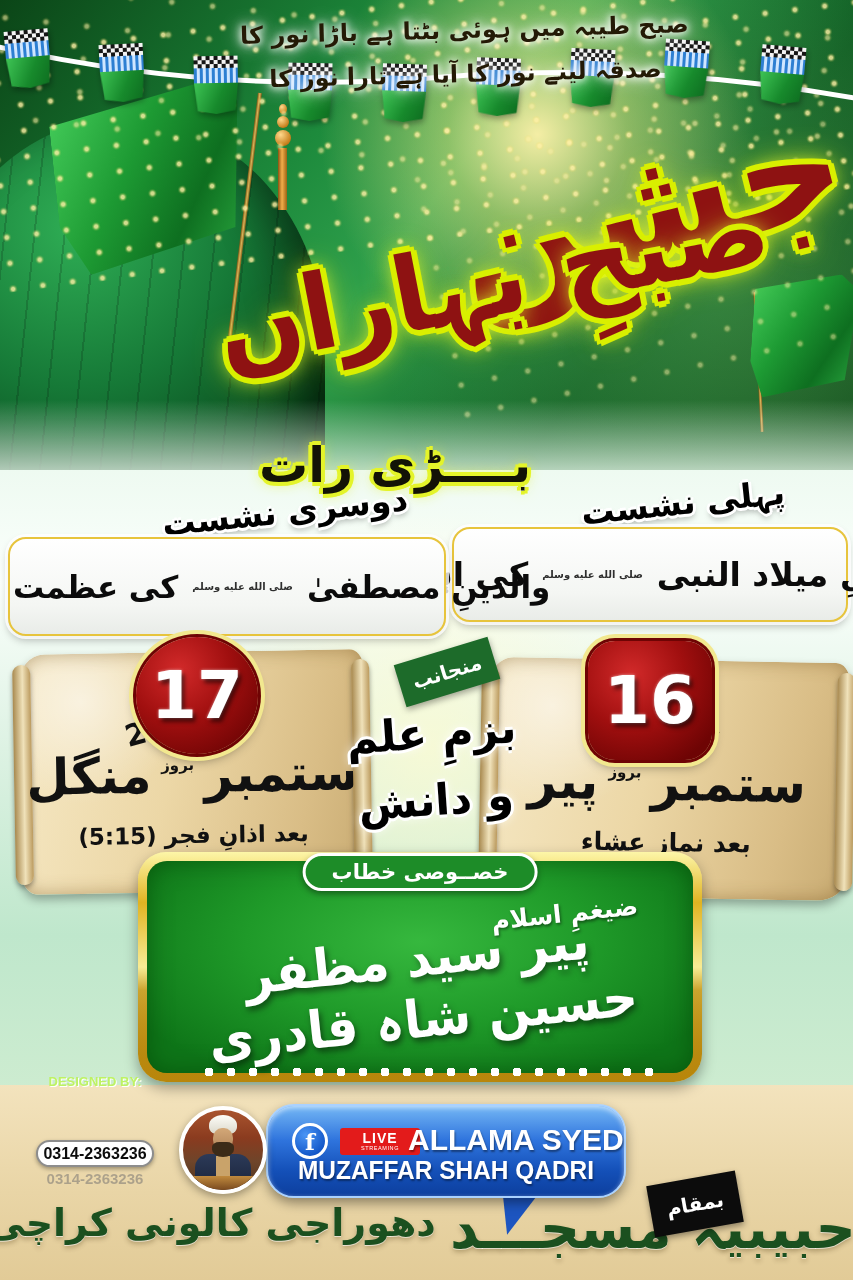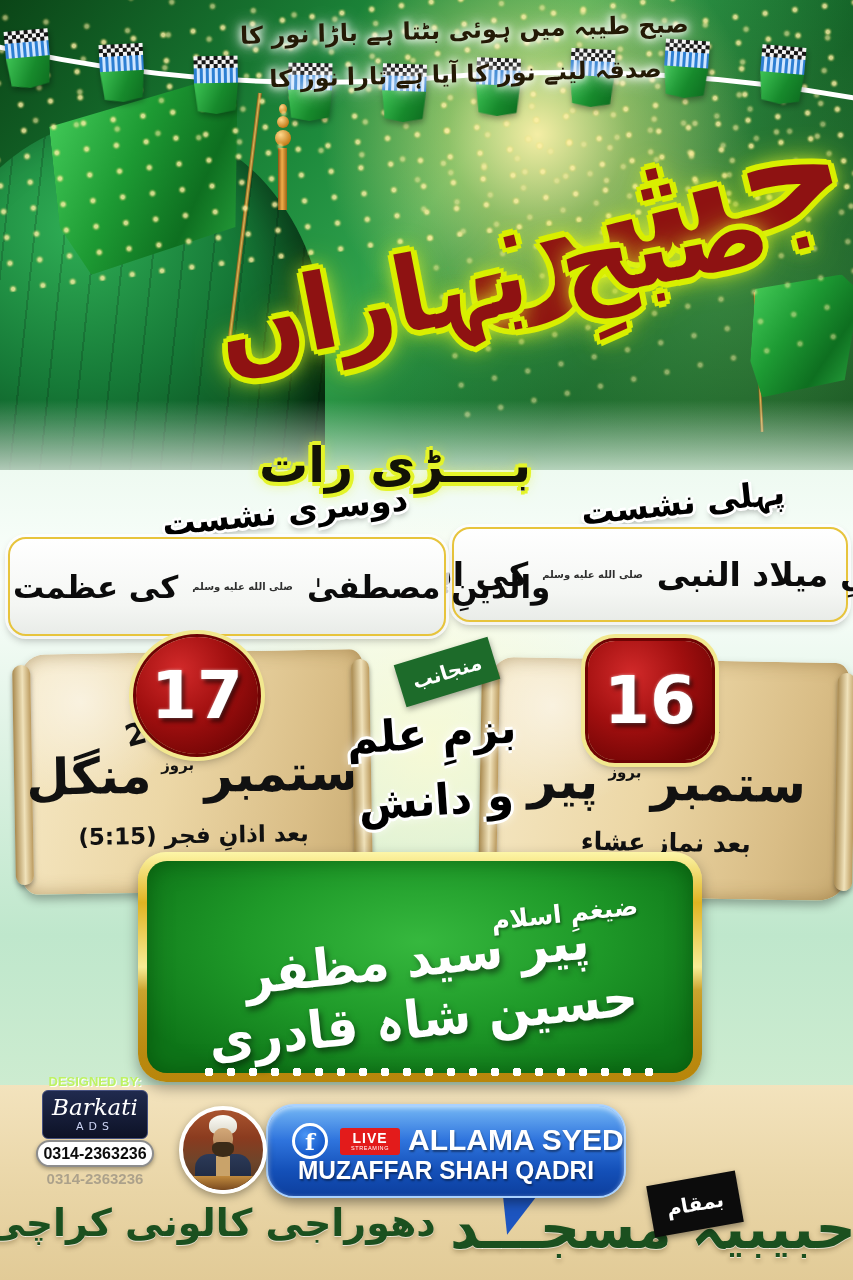--- a/index.html
+++ b/index.html
@@ -161,21 +161,21 @@
   
   .live-bar{position:absolute;left:266px;top:1104px;width:360px;height:94px;border-radius:28px;z-index:6;
     background:linear-gradient(180deg,#74b7f5 0%,#2f74dd 38%,#1450b8 72%,#0d3f9e 100%);
     border:2px solid #a9d1ff;box-shadow:0 5px 12px rgba(0,0,0,.4),inset 0 2px 5px rgba(255,255,255,.55);}
   .live-tail{position:absolute;left:505px;top:1195px;width:0;height:0;z-index:5;
     border-left:36px solid #1d55c0;border-bottom:38px solid transparent;transform:rotate(-6deg);}
   .fb-icon{position:absolute;left:24px;top:17px;width:36px;height:36px;border-radius:50%;
     background:radial-gradient(circle at 35% 30%,#4a95f5,#1256c8 75%);border:3px solid #fff;
     display:flex;align-items:center;justify-content:center;color:#fff;font-size:23px;font-weight:bold;
     font-family:"DejaVu Serif",serif;}
-  .live-badge{position:absolute;left:72px;top:22px;width:60px;height:27px;background:#e31b1b;border-radius:3px;
+  .live-badge{position:absolute;left:72px;top:22px;width:80px;height:27px;background:#e31b1b;border-radius:3px;
     display:flex;flex-direction:column;align-items:center;justify-content:center;color:#fff;line-height:1;}
   .live-word{font-family:"Liberation Sans",sans-serif;font-size:14px;font-weight:bold;letter-spacing:1px;}
   .stream-word{font-family:"Liberation Sans",sans-serif;font-size:5.5px;letter-spacing:.6px;margin-top:1px;}
   .live-line1{position:absolute;left:140px;top:17px;color:#fff;font-family:"Liberation Sans",sans-serif;
     font-size:30px;font-weight:bold;white-space:nowrap;text-shadow:1px 2px 2px rgba(0,0,0,.4);}
   .live-line2{position:absolute;left:8px;right:8px;top:49px;text-align:center;color:#fff;
     font-family:"Liberation Sans",sans-serif;font-size:26px;font-weight:bold;white-space:nowrap;
     transform:scaleX(.94);text-shadow:1px 2px 2px rgba(0,0,0,.4);}
 
   .photo{position:absolute;left:179px;top:1106px;width:88px;height:88px;border-radius:50%;z-index:7;
@@ -323,31 +323,28 @@
   </div>
 
   <div class="org-tag rtl">منجانب</div>
   <div class="org-name rtl">
     <div>بزمِ علم</div>
     <div>و دانش</div>
   </div>
 
   <div class="banner">
     <div class="banner-inner">
+      <div class="banner-pill rtl">خصــوصی خطاب</div>
       <div class="honorific rtl">ضیغمِ اسلام</div>
       <div class="speaker-name rtl">پیر سید مظفر حسین شاہ قادری</div>
     </div>
   </div>
   <div class="banner-dots"></div>
 
   <div class="des-head">DESIGNED BY:</div>
-  <div class="des-box">
-    <div class="des-brand">Barkati</div>
-    <div class="des-sub">ADS</div>
-  </div>
   <div class="des-phone">0314-2363236</div>
   <div class="des-ghost">0314-2363236</div>
 
   <div class="live-tail"></div>
   <div class="live-bar">
     <div class="fb-icon">
       <span>f</span>
     </div>
     <div class="live-badge">
       <span class="live-word">LIVE</span>

